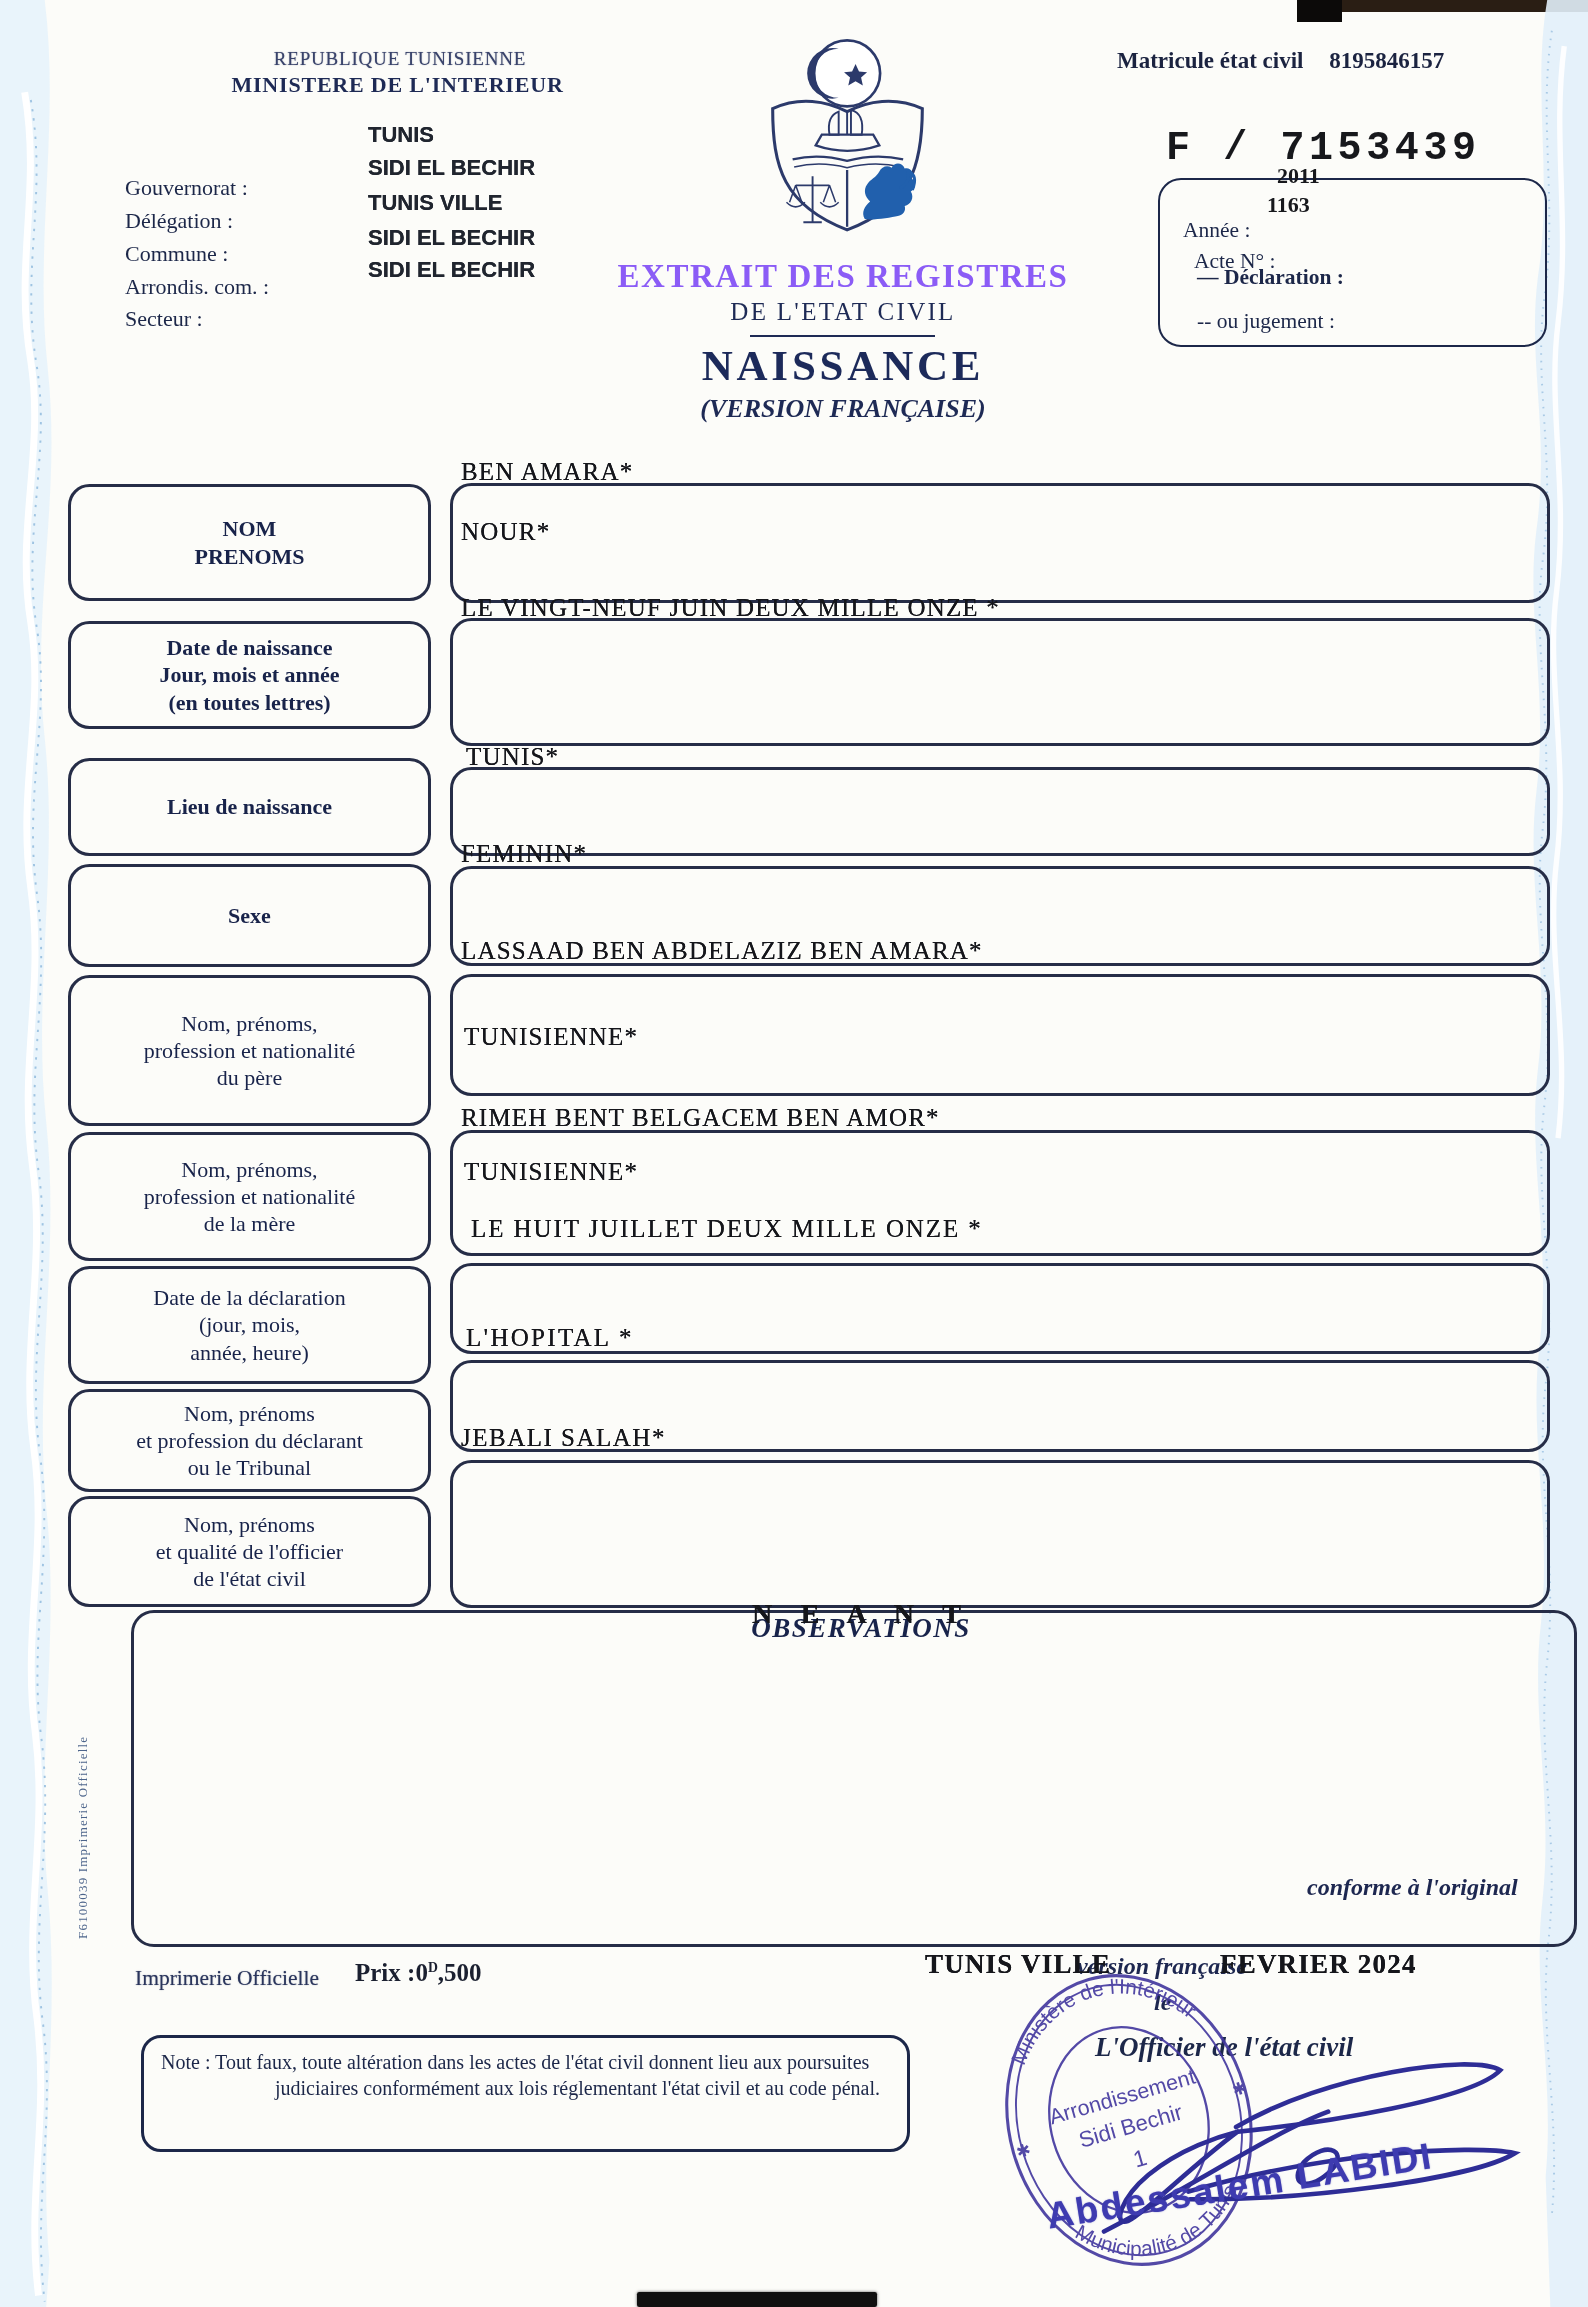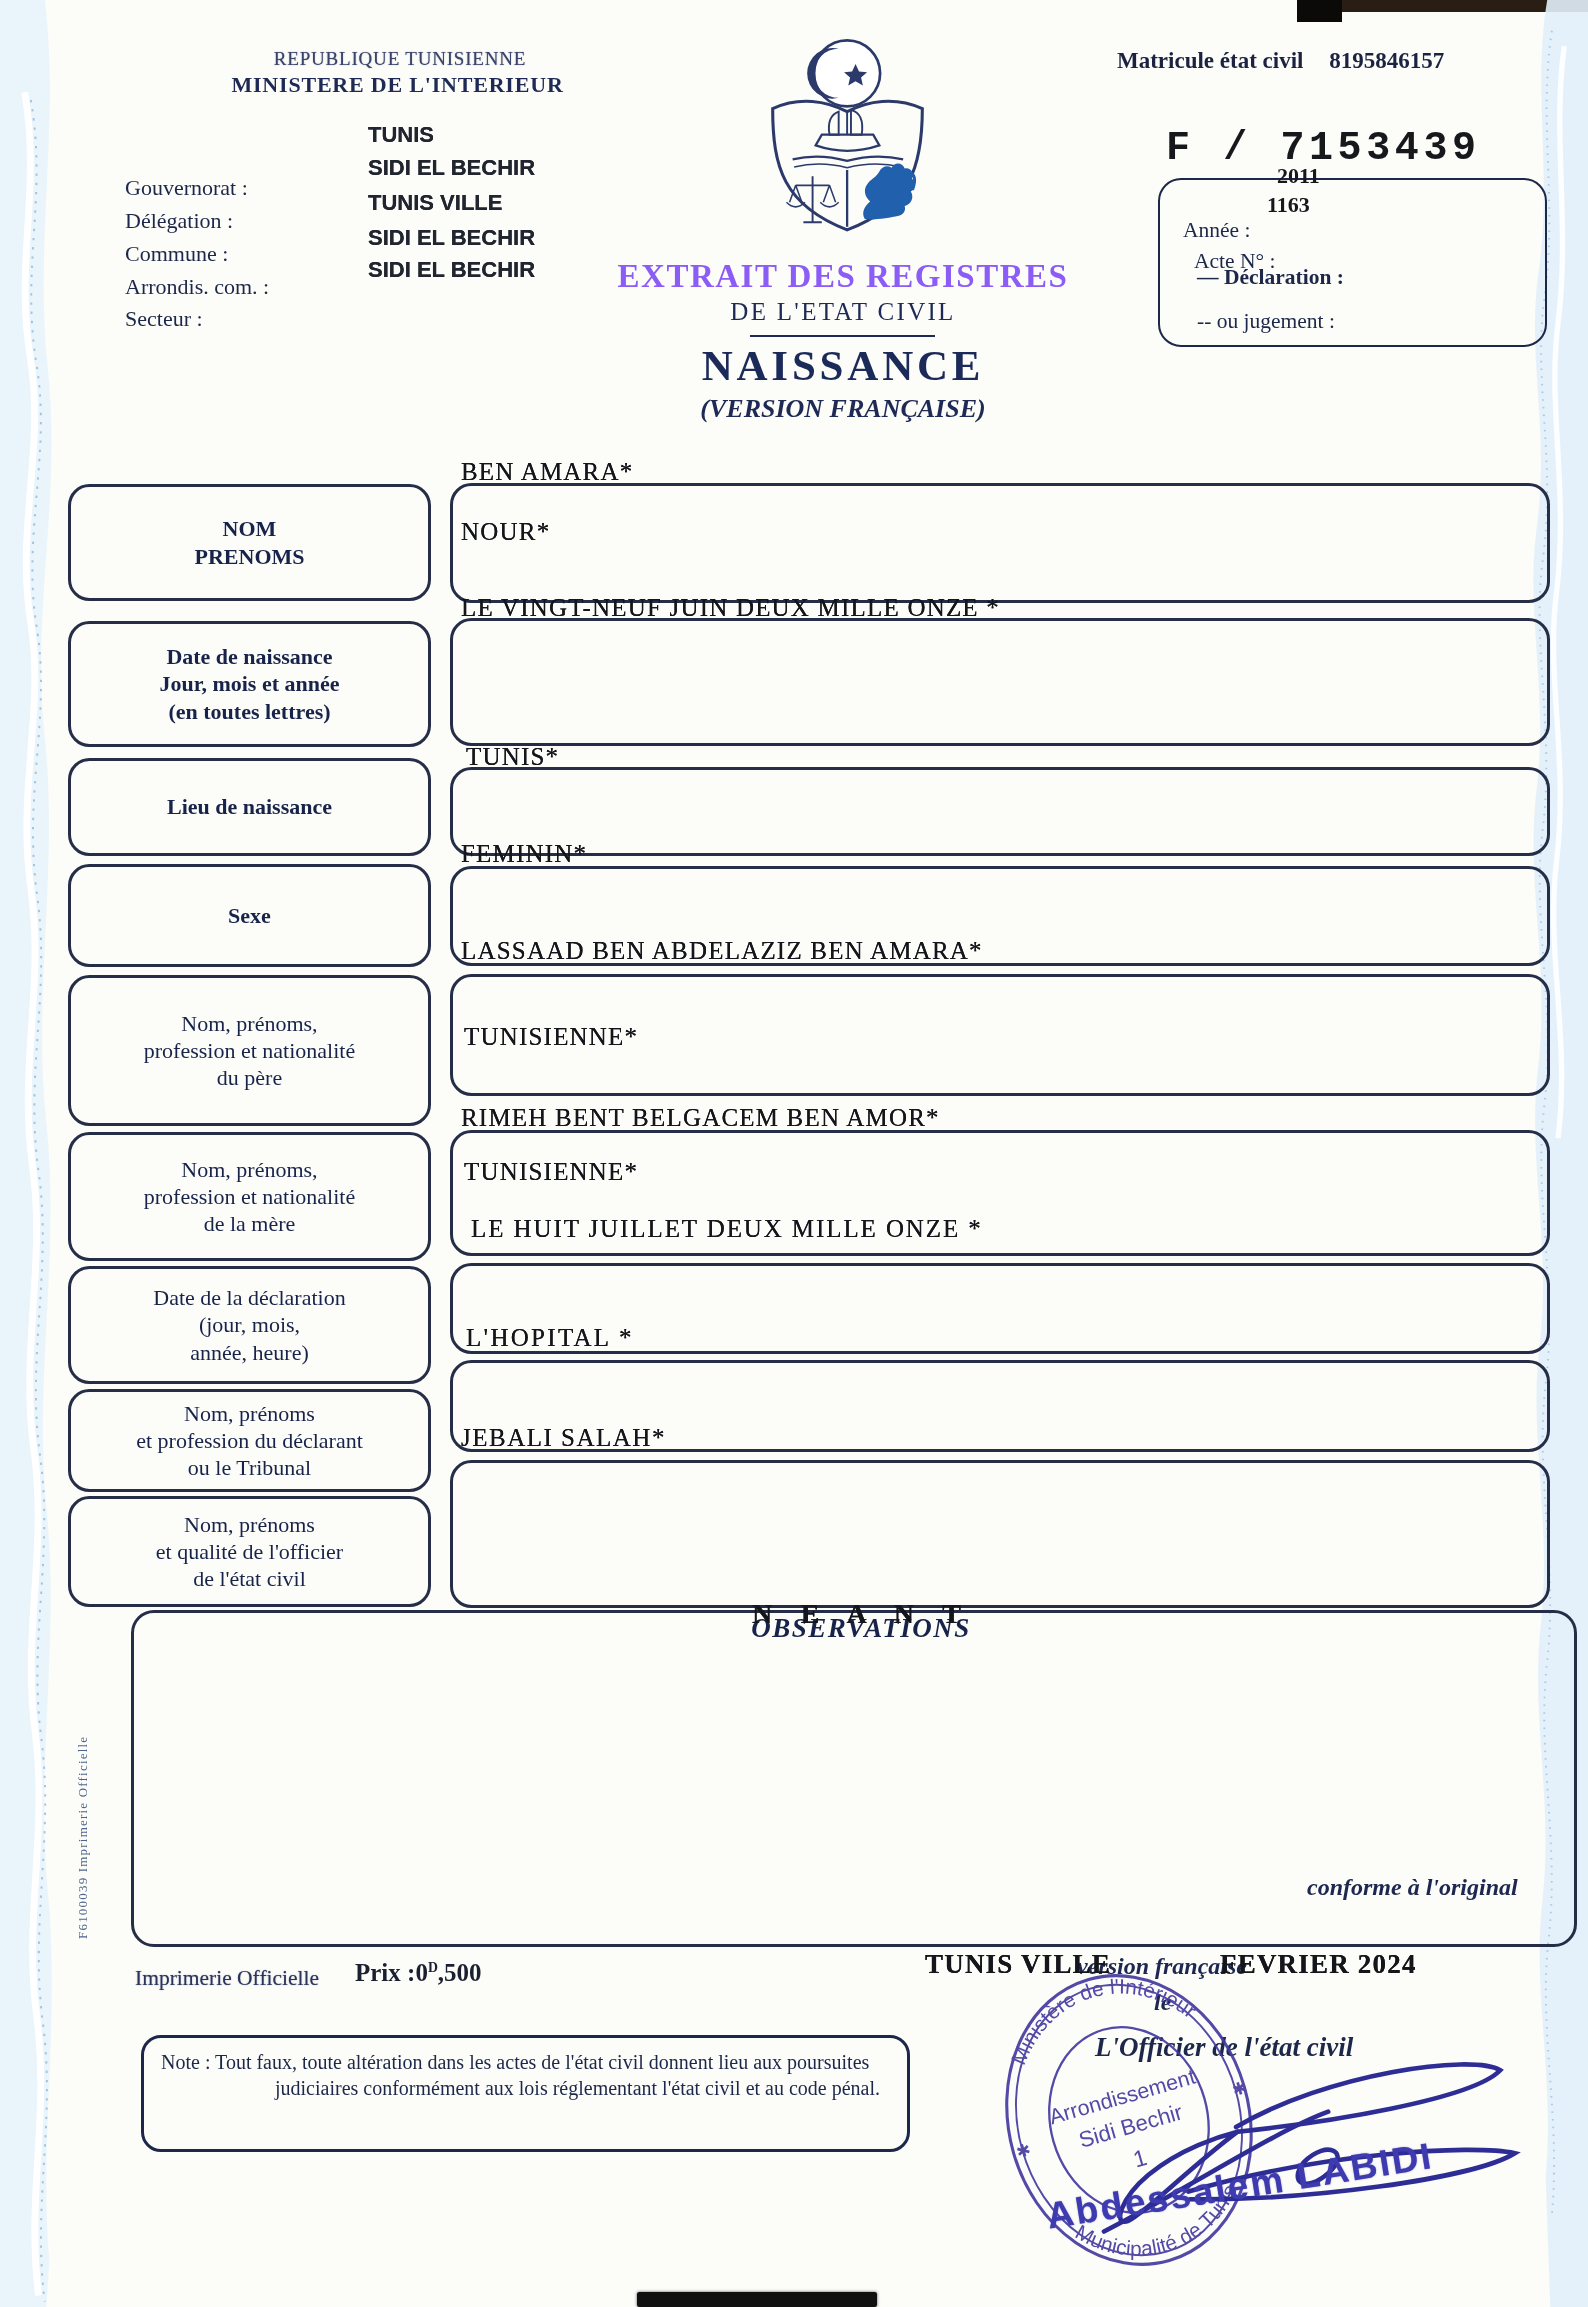--- a/index.html
+++ b/index.html
@@ -105,21 +105,21 @@
   <div class="abs serif center nowrap" style="left:574px;top:258px;width:538px;font-size:33px;font-weight:700;letter-spacing:1.5px;color:#8b5cf6;">EXTRAIT DES REGISTRES</div>
   <div class="abs serif center nowrap" style="left:574px;top:298px;width:538px;font-size:25px;letter-spacing:2.3px;color:#1e2a55;">DE L'ETAT CIVIL</div>
   <div class="abs" style="left:750px;top:335px;width:185px;height:2.3px;background:#1e2a55;"></div>
   <div class="abs serif center nowrap" style="left:574px;top:394px;width:538px;font-size:26px;font-style:italic;font-weight:700;color:#1e2a55;">(VERSION FRANÇAISE)</div>
   <div class="abs serif center nowrap" style="left:574px;top:341px;width:538px;font-size:43px;font-weight:700;letter-spacing:3.8px;color:#1c2a5a;">NAISSANCE</div>
 
   <div class="labelbox" style="top:484px;height:117px;">
     <div>NOM</div>
     <div>PRENOMS</div>
   </div>
-  <div class="labelbox" style="top:621px;height:126px;">
+  <div class="labelbox" style="top:621px;height:108px;">
     <div>Date de naissance</div>
     <div>Jour, mois et année</div>
     <div>(en toutes lettres)</div>
   </div>
   <div class="labelbox" style="top:758px;height:98px;">
     <div>Lieu de naissance</div>
   </div>
   <div class="labelbox" style="top:864px;height:103px;">
     <div>Sexe</div>
   </div>

